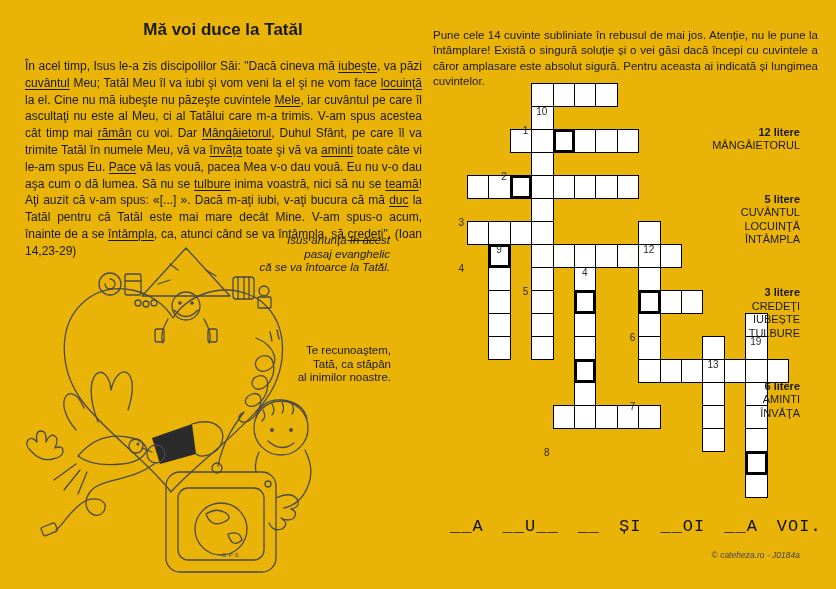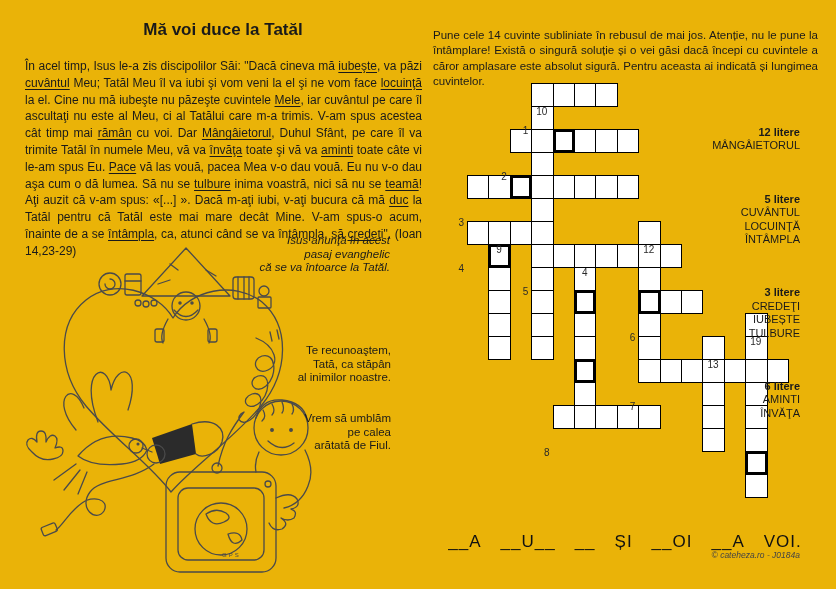--- a/index.html
+++ b/index.html
@@ -15,22 +15,22 @@
   #cap-announce{left:250px;top:234px;width:140px;}
   #cap-father{left:270px;top:344px;width:121px;}
   #cap-son{left:290px;top:412px;width:101px;}
   #cap-spirit{left:260px;top:477px;width:131px;}
   .instructions{position:absolute;left:433px;top:28px;width:385px;font-size:11.5px;
                 line-height:15.3px;text-align:justify;}
   .wl-right{position:absolute;right:36px;top:86px;text-align:right;font-size:11px;line-height:13.4px;}
   .wl-left{position:absolute;left:452px;top:357px;font-size:11px;line-height:13.4px;}
   .wl-h{font-weight:bold;margin-top:40px;}
   .note{position:absolute;left:452px;top:496px;width:318px;font-size:11.5px;line-height:16px;}
-  .fill-line{position:absolute;left:450px;top:532px;width:350px;display:flex;
-             justify-content:center;gap:19px;font-size:17px;letter-spacing:1px;color:#111;}
+  .fill-line{position:absolute;left:450px;top:517px;width:350px;display:flex;
+             gap:19px;font-size:17px;letter-spacing:1px;color:#111;font-family:Liberation Mono, monospace;}
   .credit{position:absolute;right:36px;top:550px;font-size:8.5px;font-style:italic;color:#444;}
   .cw-layer{position:absolute;left:0;top:0;width:836px;height:589px;}
   .cw-cell{position:absolute;box-sizing:border-box;border:1px solid #000;background:#fff;}
   .cw-cell.bold{border-width:3px;z-index:2;}
   .cw-num{position:absolute;font-size:10px;color:#2a2a2a;z-index:3;margin-top:36px;}
   .illus{position:absolute;left:18px;top:240px;}
 </style>
 </head>
 <body>
 
@@ -104,21 +104,20 @@
       <circle cx="254" cy="190" r="1.3" fill="#4a4a4a"></circle>
       <circle cx="273" cy="190" r="1.3" fill="#4a4a4a"></circle>
       <path d="M250,201 q13,12 26,2"></path>
       <path d="M287,210 q10,20 3,36 q-7,18 -24,22 M241,212 q-5,10 -3,20"></path>
       <path d="M258,258 q15,-7 21,1 q4,8 -6,10 q7,2 3,9 q-6,4 -13,0 q9,6 1,11 q-9,3 -13,-6"></path>
     </g>
   </svg>
 
   <div class="caption" id="cap-father">Te recunoaştem,<br>Tată, ca stăpân<br>al inimilor noastre.</div>
   <div class="caption italic" id="cap-announce">Isus anunţă în acest<br>pasaj evanghelic<br>că se va întoarce la Tatăl.</div>
-  <div class="caption" id="cap-son">Vrem să umblăm<br>pe calea<br>arătată de Fiul.</div>
 
   <div class="instructions">Pune cele 14 cuvinte subliniate în rebusul de mai jos. Atenție, nu le pune la întâmplare! Există o singură soluție și o vei găsi dacă începi cu cuvintele a căror amplasare este absolut sigură. Pentru aceasta ai indicată și lungimea cuvintelor.</div>
 
   <div class="cw-layer">
       <div class="cw-cell" style="left: 531.2px; top: 83px; width: 22.4px; height: 24px;"></div>
       <div class="cw-cell" style="left: 552.6px; top: 83px; width: 22.4px; height: 24px;"></div>
       <div class="cw-cell" style="left: 574px; top: 83px; width: 22.4px; height: 24px;"></div>
       <div class="cw-cell" style="left: 595.4px; top: 83px; width: 22.4px; height: 24px;"></div>
       <div class="cw-num" style="left: 511.2px; top: 89px; width: 17px; text-align: right;">1</div>
       <div class="cw-cell" style="left: 509.8px; top: 129px; width: 22.4px; height: 24px;"></div>

